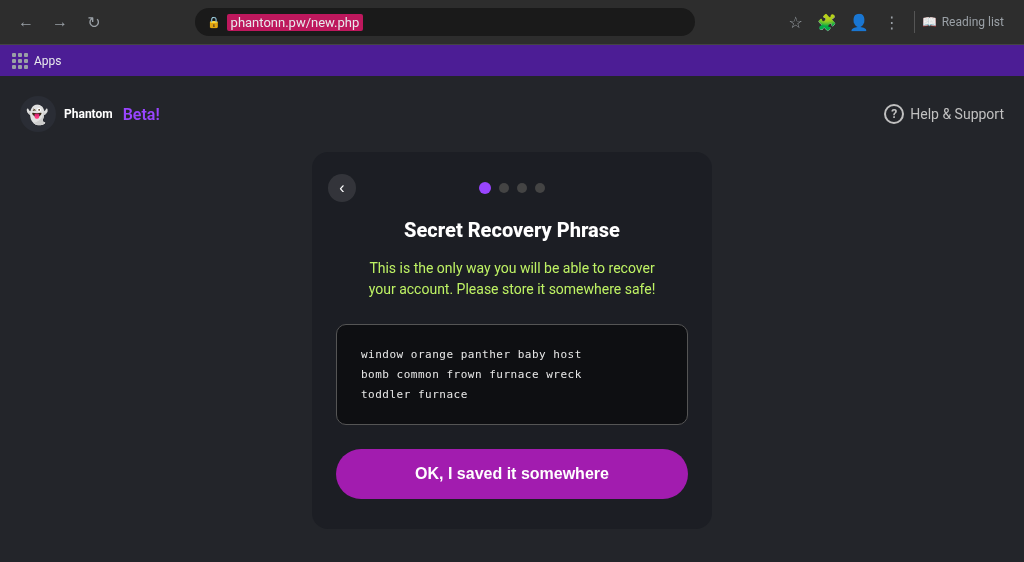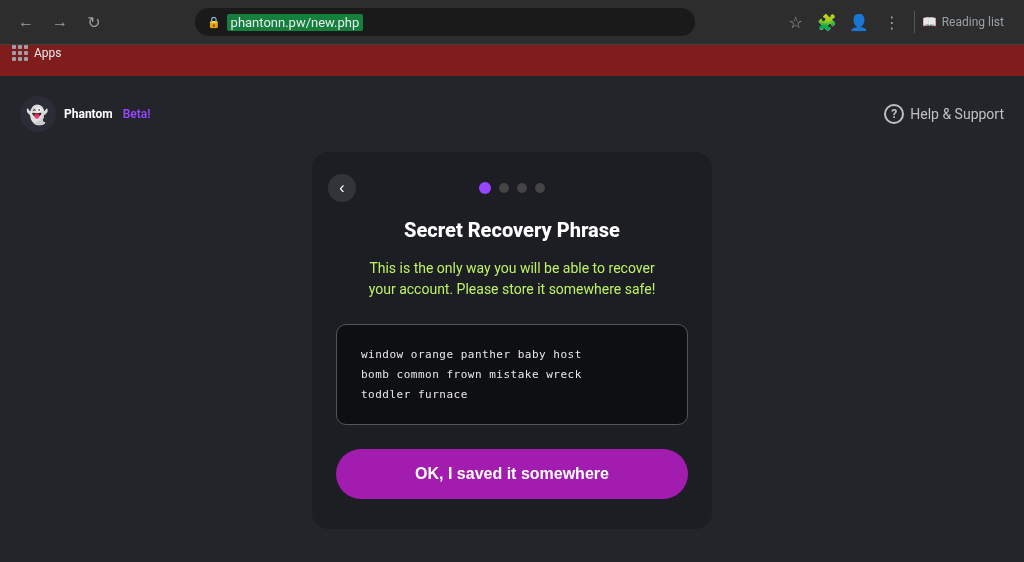--- a/index.html
+++ b/index.html
@@ -60,21 +60,21 @@
     }
 
     .address-bar .lock-icon {
       font-size: 11px;
       color: #9aa0a6;
     }
 
     .address-bar .url-text {
       font-size: 13px;
       color: #e8eaed;
-      background: #15803d;
+      background: #be185d;
       padding: 1px 4px;
       border-radius: 2px;
     }
 
     .toolbar-right {
       display: flex;
       align-items: center;
       gap: 4px;
       margin-left: auto;
     }
@@ -102,23 +102,23 @@
       padding: 4px 8px;
       border-left: 1px solid #555;
       margin-left: 4px;
       cursor: pointer;
       white-space: nowrap;
     }
 
     
     .bookmarks-bar {
       height: 32px;
-      background: #7f1d1d;
-      display: flex;
-      align-items: flex-start;
+      background: #4c1d95;
+      display: flex;
+      align-items: center;
       padding: 0 12px;
       border-top: 1px solid #444;
     }
 
     .apps-btn {
       display: flex;
       align-items: center;
       gap: 6px;
       color: #e8eaed;
       font-size: 12px;
@@ -179,21 +179,21 @@
       font-size: 18px;
     }
 
     .logo-text {
       font-size: 12px;
       font-weight: 700;
       color: white;
     }
 
     .beta-badge {
-      font-size: 12px;
+      font-size: 16px;
       color: #9945ff;
       font-weight: 600;
       margin-left: 2px;
     }
 
     .help-link {
       display: flex;
       align-items: center;
       gap: 6px;
       color: #c0c0c0;
@@ -378,20 +378,20 @@
 
     <div class="card-title">Secret Recovery Phrase</div>
 
     <div class="card-subtitle">
       This is the only way you will be able to recover<br>your account. Please store it somewhere safe!
     </div>
 
     <div class="phrase-box">
       <div class="phrase-text">
         <span>window  orange  panther  baby  host</span><br>
-        <span>bomb  common  frown  mistake  wreck</span><br>
+        <span>bomb  common  frown  furnace  wreck</span><br>
         <span>toddler   furnace</span>
       </div>
     </div>
 
     <button class="ok-button">OK, I saved it somewhere</button>
   </div>
 </div>
 
 </body></html>

